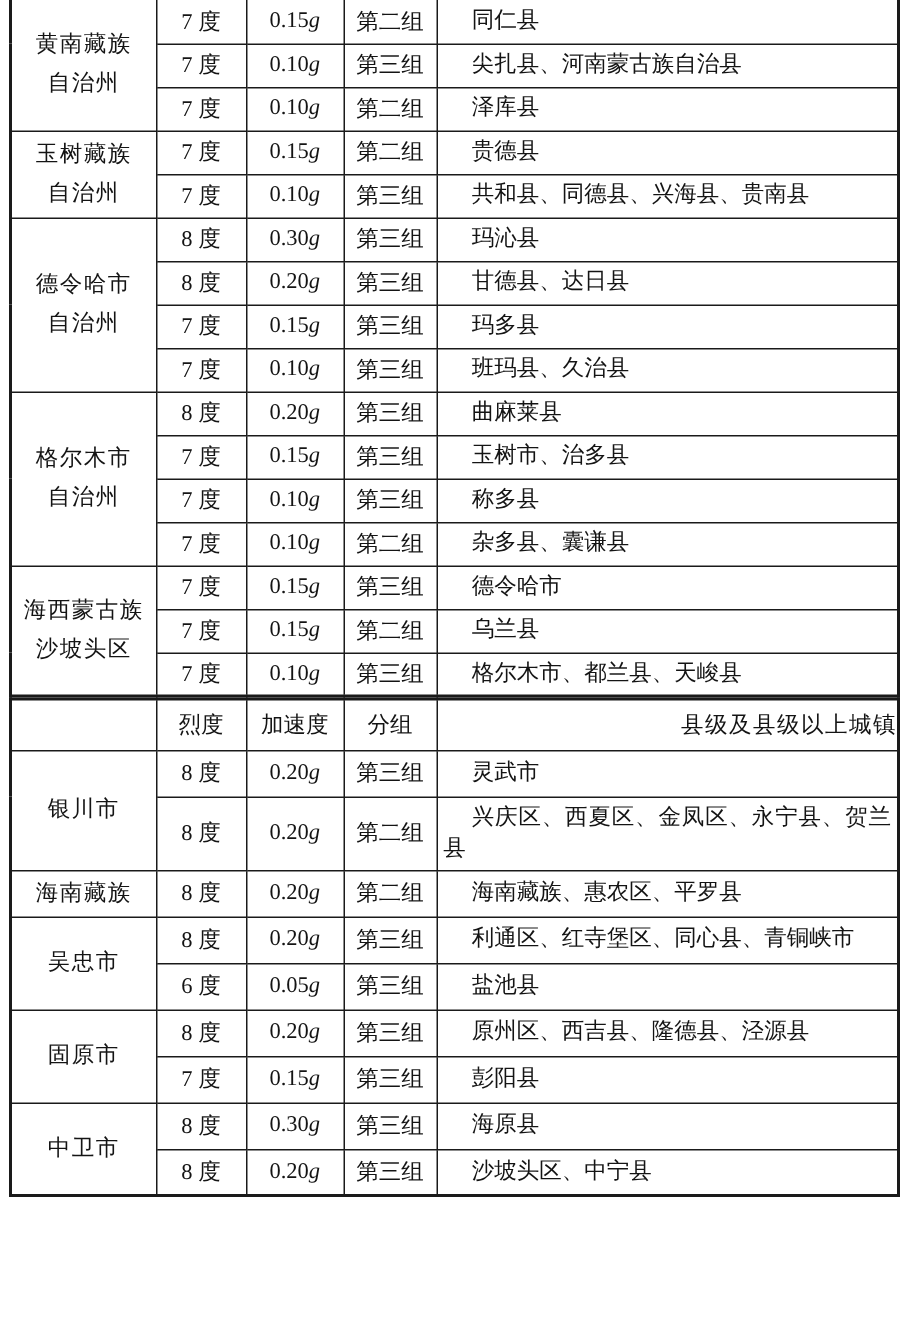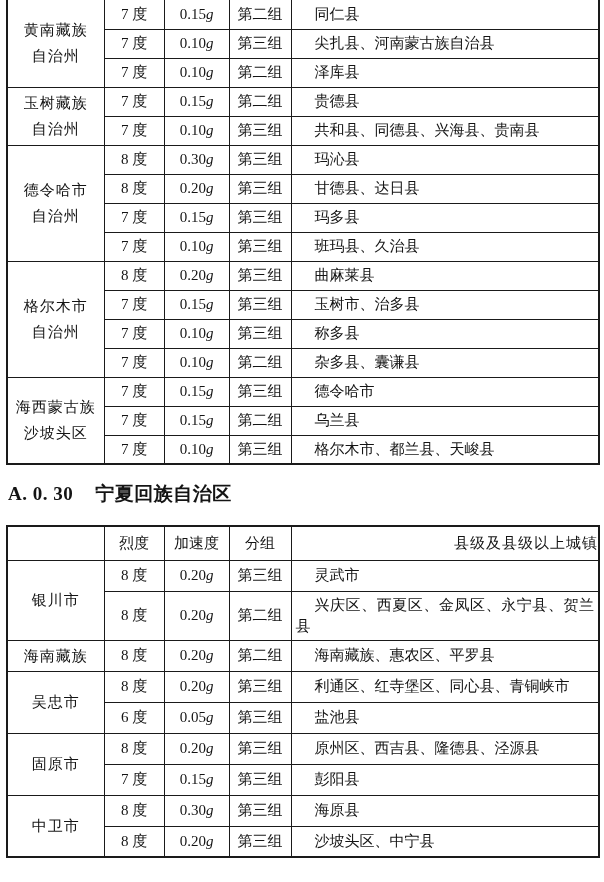--- a/index.html
+++ b/index.html
@@ -185,23 +185,20 @@
         </tr>
         <tr>
           <td class="c-int">7 度</td>
           <td class="c-acc"><span>0.10</span><i class="gsym">g</i></td>
           <td class="c-grp">第三组</td>
           <td class="c-towns">格尔木市、都兰县、天峻县</td>
         </tr>
       </tbody>
   </table>
 
-  <h2 class="section-heading">
-    <span class="sec-num">A. 0. 30</span><span>宁夏回族自治区</span>
-  </h2>
 
   <table id="t2">
     <colgroup>
       <col style="width:97px">
         <col style="width:60px">
         <col style="width:65px">
         <col style="width:62px">
         <col style="width:308px">
     </colgroup>
     <thead>

